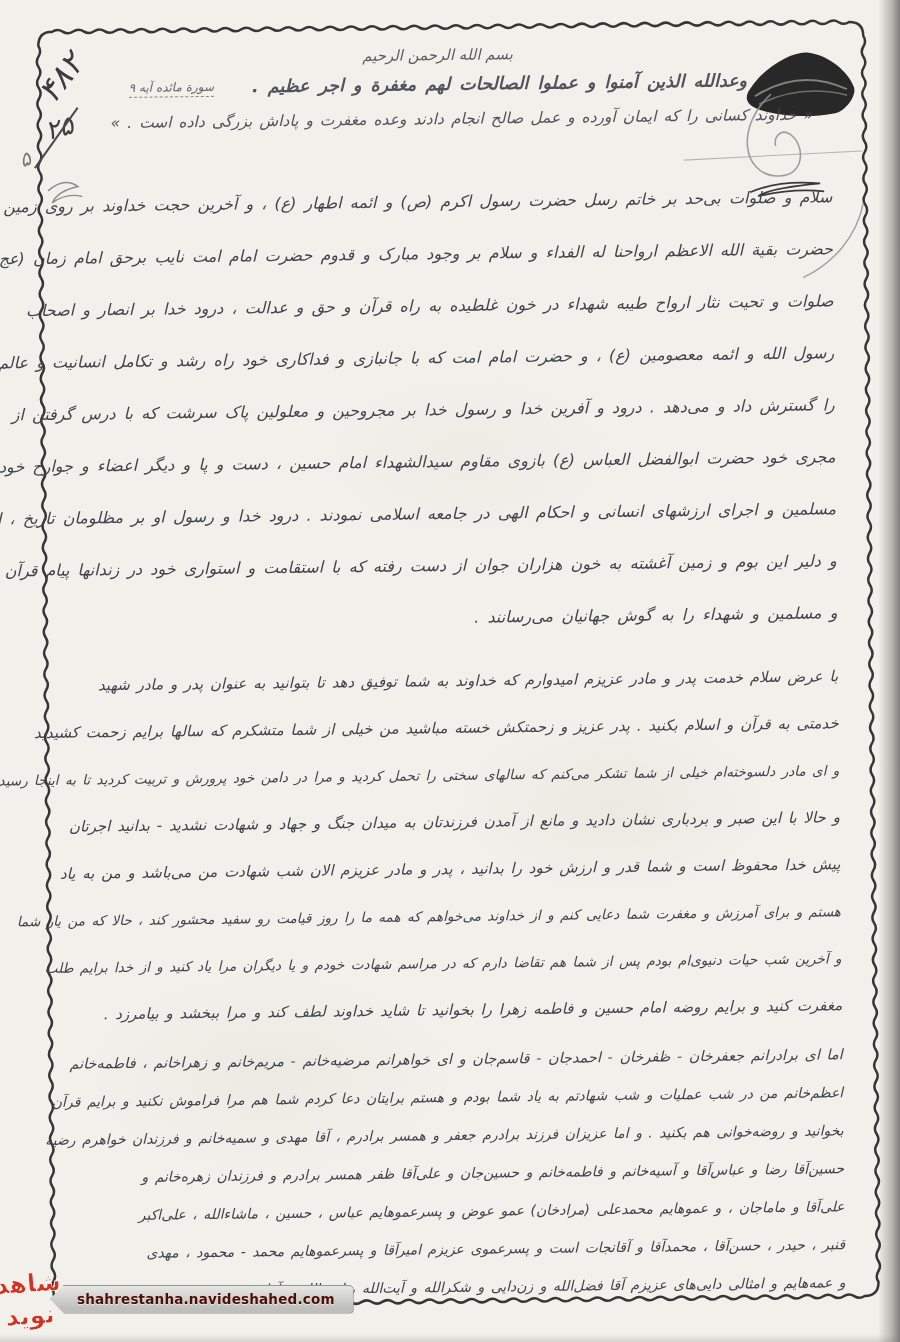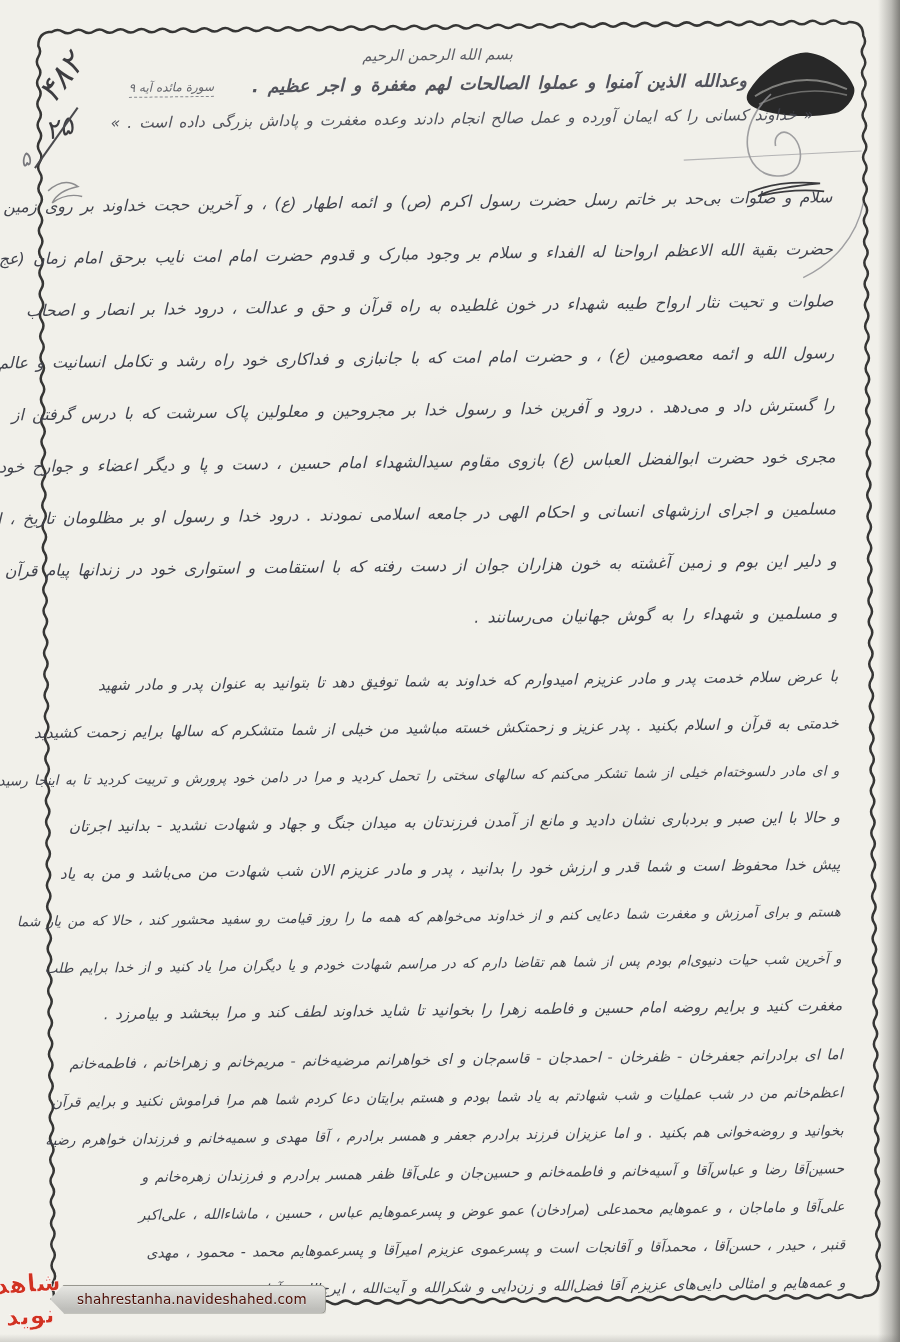--- a/index.html
+++ b/index.html
@@ -57,21 +57,21 @@
   
   .watermark{position:absolute;left:0;bottom:6px;display:flex;align-items:center;z-index:5;}
   .wm-logo{width:62px;height:74px;flex:0 0 auto;transform:rotate(-4deg);margin-left:-2px;}
   .wm-ribbon{
     height:27px;margin-left:-10px;padding:0 18px 0 26px;display:flex;align-items:center;
     background:linear-gradient(180deg,#e6e6e2,#bebebA 85%);
     border:1px solid #97978f;border-radius:5px;
     clip-path:polygon(0 50%, 14px 0, 100% 0, 100% 100%, 14px 100%);
     box-shadow:0 1px 2px rgba(0,0,0,.25);
   }
-  .wm-url{font-size:13.5px;font-weight:normal;color:#4c0e06;letter-spacing:.2px;
+  .wm-url{font-size:13.5px;font-weight:bold;color:#4c0e06;letter-spacing:.2px;
     text-shadow:0 1px 0 rgba(255,255,255,.55);}
 </style>
 </head>
 <body>
 
 <div class="page">
   <div class="paper"></div>
   <div class="edge-right"></div>
   <div class="edge-bottom"></div>
 

